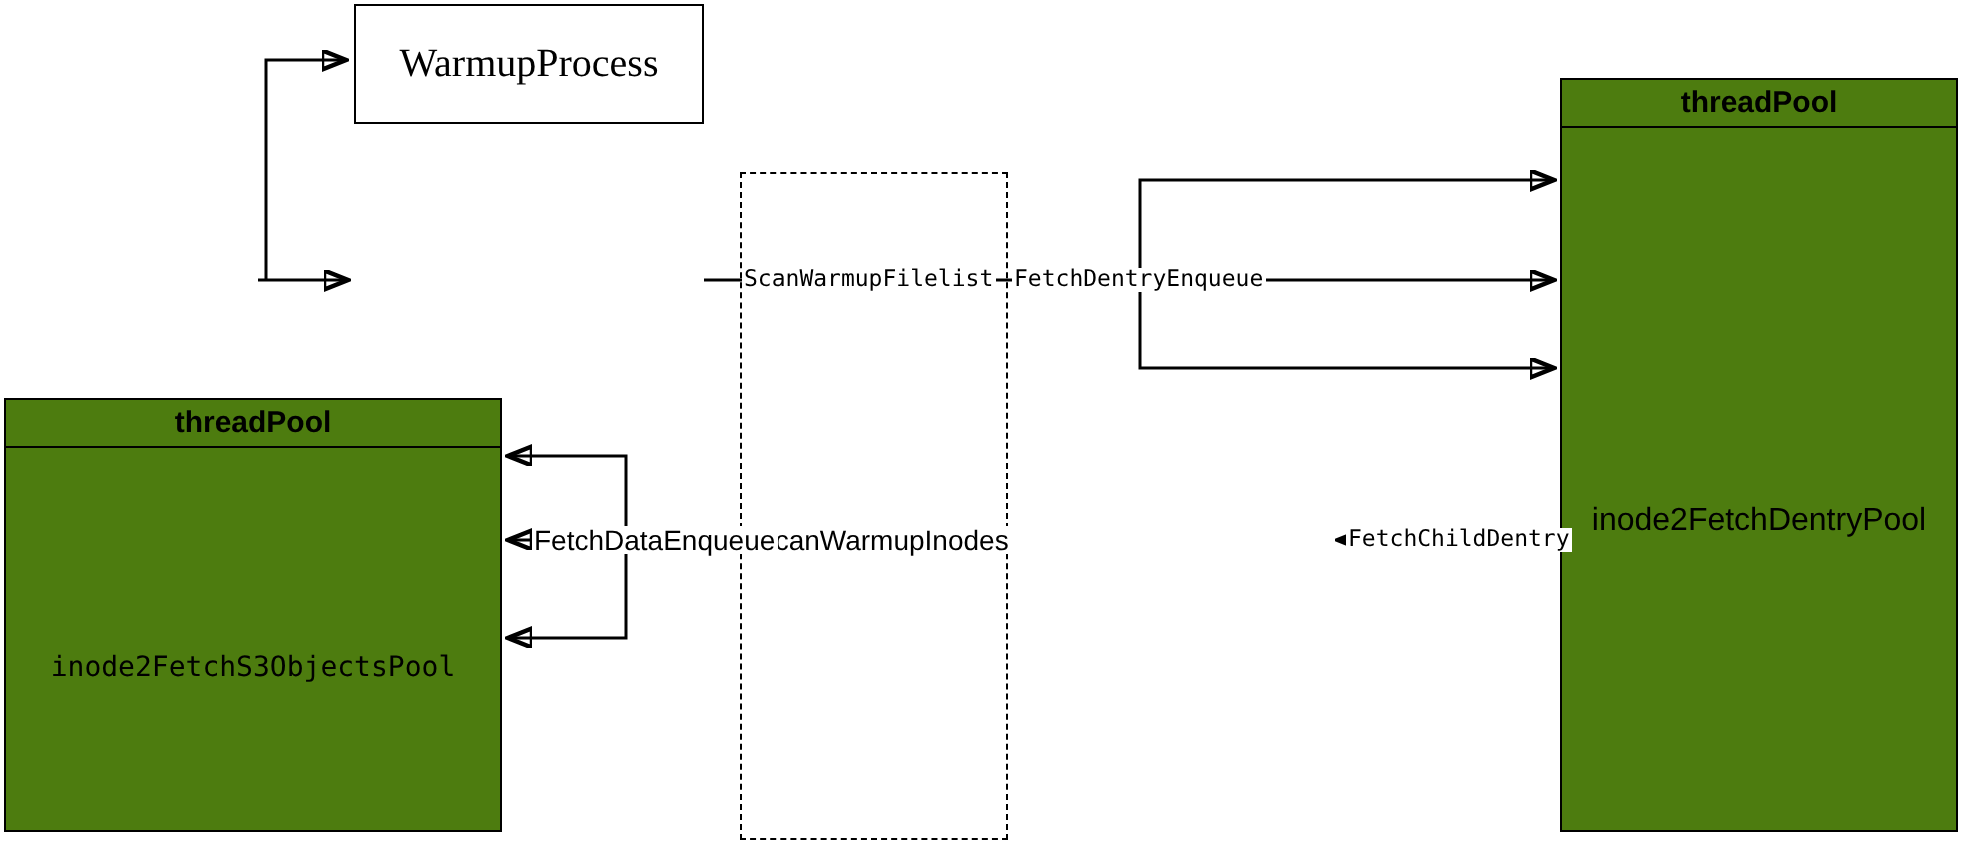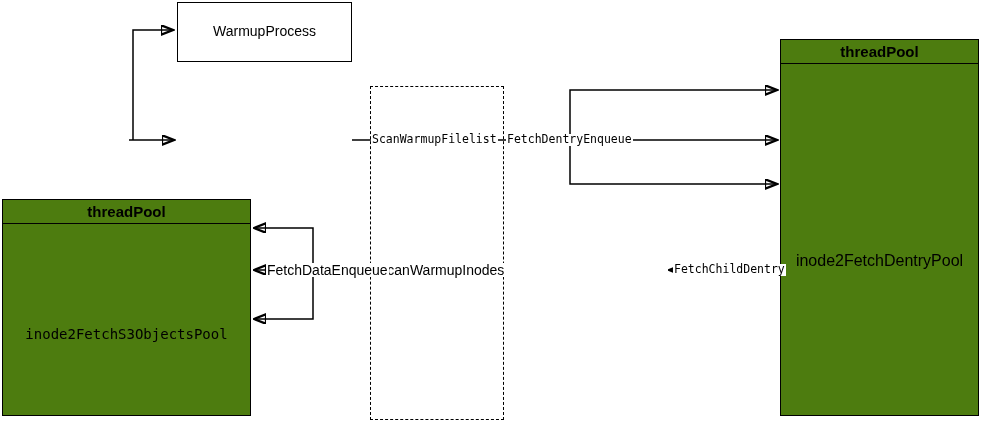--- a/index.html
+++ b/index.html
@@ -19,22 +19,22 @@
   .box {
     position: absolute;
     box-sizing: border-box;
     border: 1.6px solid #000000;
     background: #ffffff;
     display: flex;
     align-items: center;
     justify-content: center;
   }
   .box-label {
-    font-family: Liberation Sans, sans-serif;
-    font-size: 14px;
+    font-family: Liberation Serif, serif;
+    font-size: 20px;
     color: #000000;
     line-height: 1.1;
     text-align: center;
     white-space: nowrap;
   }
   .dashed-box {
     position: absolute;
     box-sizing: border-box;
     border: 1.6px dashed #000000;
     background: transparent;

